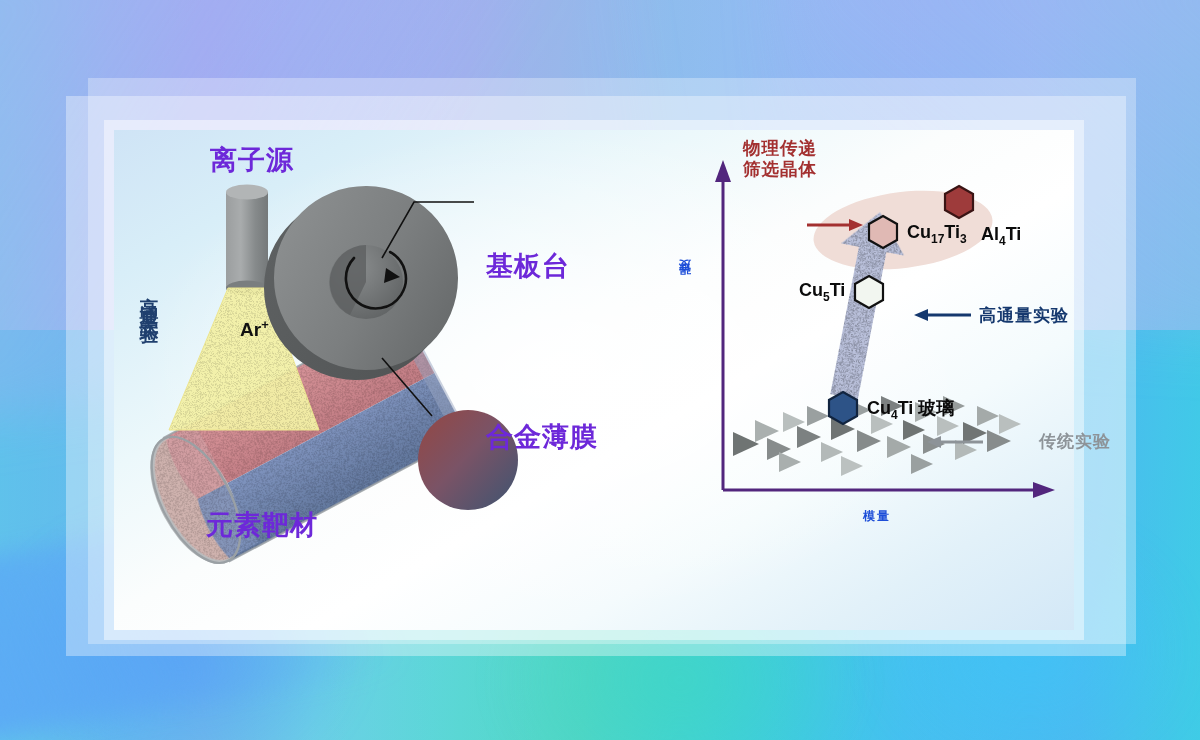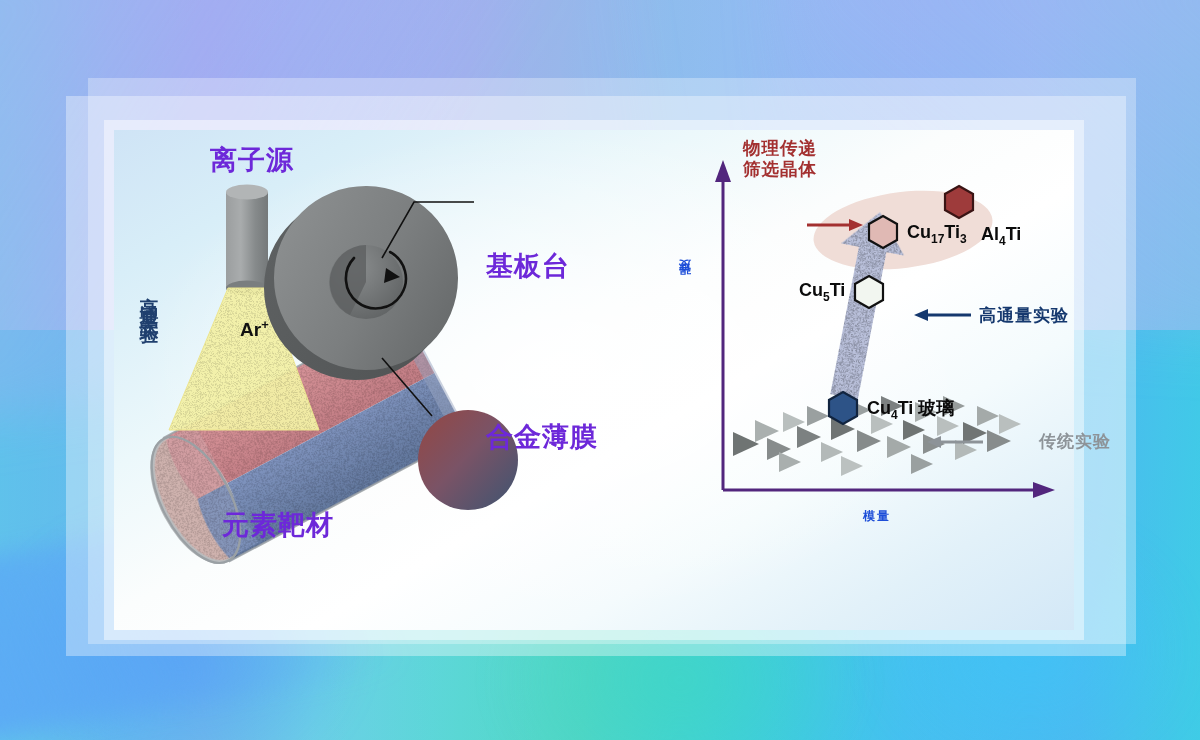--- a/index.html
+++ b/index.html
@@ -200,21 +200,21 @@
       <g>
         <circle cx="354" cy="330" r="50" fill="url(#filmG)"></circle>
       </g>
     </svg>
 
     <div class="vert-label" style="left:22px;top:152px;">高通量实验</div>
     <div class="blk-label" style="left:96px;top:12px;">离子源</div>
     <div class="ar-label" style="left:126px;top:187px;">
       <span>Ar</span><sup>+</sup>
     </div>
-    <div class="blk-label" style="left:92px;top:377px;margin-left:16px;">元素靶材</div>
+    <div class="blk-label" style="left:92px;top:377px;">元素靶材</div>
     <div class="blk-label" style="left:372px;top:118px;">基板台</div>
     <div class="blk-label" style="left:372px;top:255px;margin-top:34px;">合金薄膜</div>
   </div>
 
   <div id="chart-panel">
     <svg width="440" height="500" viewBox="0 0 440 500">
       <defs>
         <filter id="speckArrow" x="-10%" y="-10%" width="120%" height="120%">
           <feTurbulence type="fractalNoise" baseFrequency="0.75" numOctaves="3" seed="11" result="n"></feTurbulence>
           <feColorMatrix in="n" type="saturate" values="0"></feColorMatrix>

